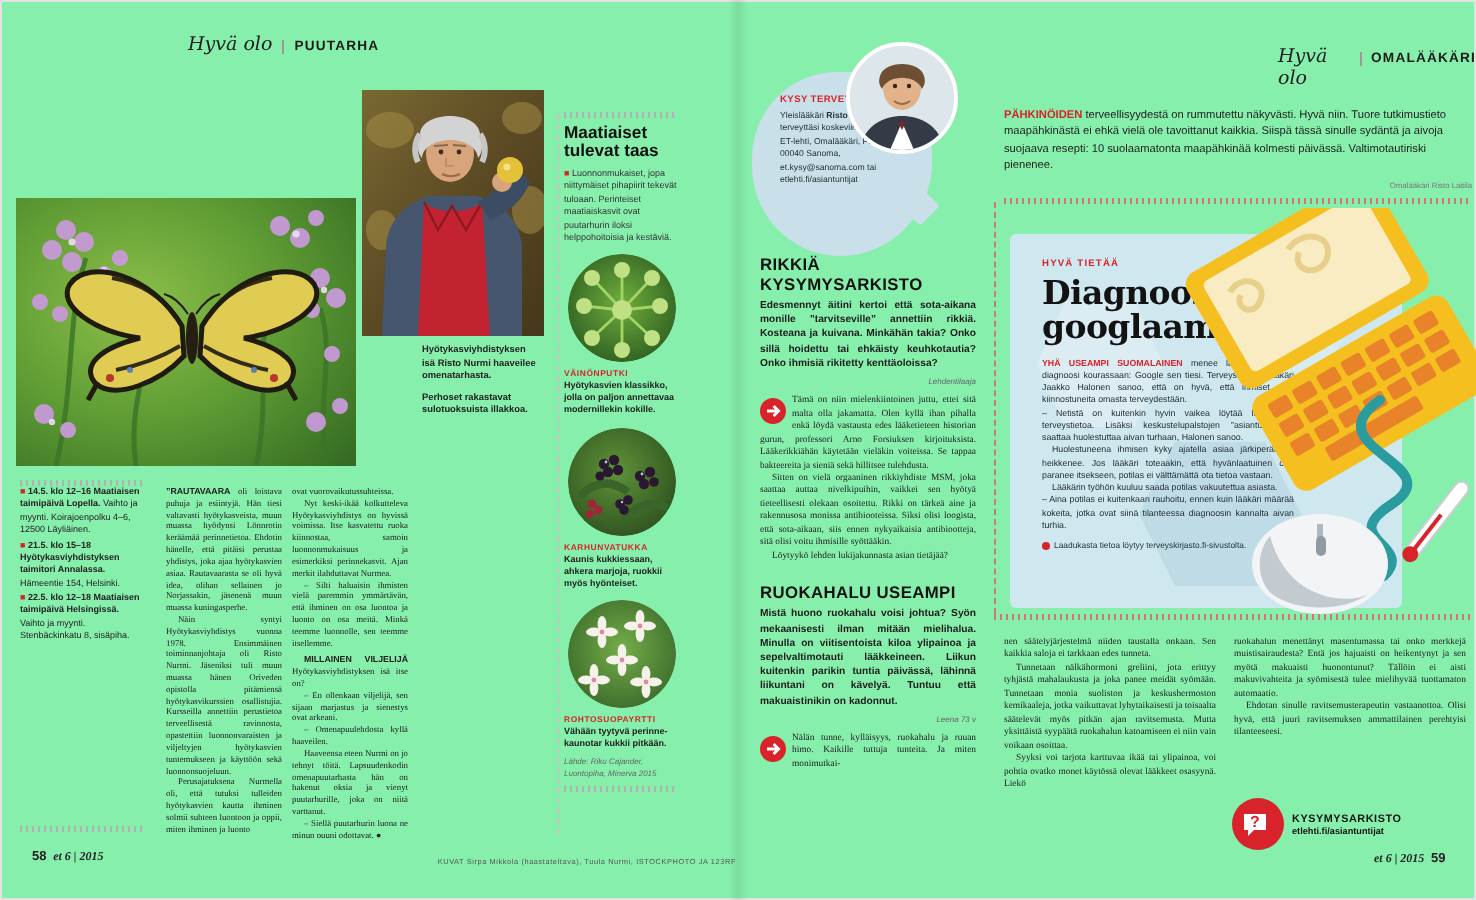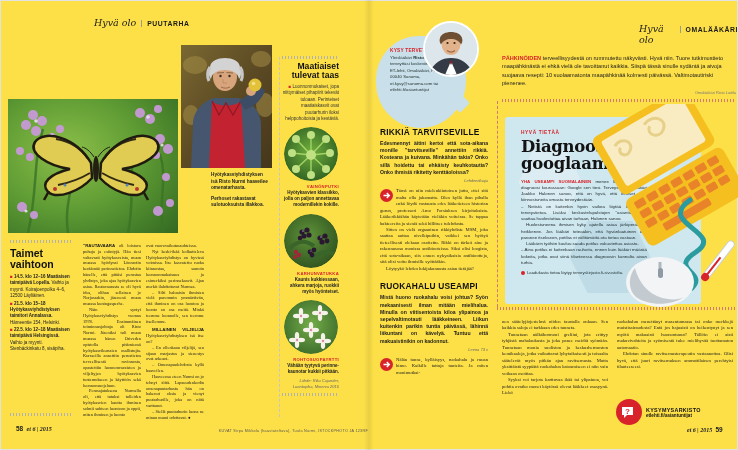--- a/index.html
+++ b/index.html
@@ -1,17 +1,17 @@
 <!DOCTYPE html>
 <html><head>
 <meta charset="utf-8">
 <style>
   html,body{margin:0;padding:0;}
   body{width:738px;height:450px;background:#ededed;font-family:"Liberation Sans",sans-serif;}
-  .spread{position:relative;width:738px;height:450px;background:#fde047;overflow:hidden;box-shadow:inset 0 0 0 1px #e2e2e2;}
+  .spread{position:relative;width:738px;height:450px;background:#86efac;overflow:hidden;box-shadow:inset 0 0 0 1px #e2e2e2;}
   .abs{position:absolute;}
   .gutter{left:364px;top:0;width:10px;height:450px;background:linear-gradient(90deg,rgba(0,0,0,0),rgba(0,0,0,.08) 50%,rgba(0,0,0,0));}
 
   
   .pghead{display:flex;align-items:baseline;}
   .brand{font-family:"DejaVu Serif","Liberation Serif",serif;font-style:italic;font-size:9.5px;color:#1d1d1d;}
   .section{font-size:6.8px;font-weight:bold;letter-spacing:.6px;color:#1a1a1a;border-left:1px solid #9a9a9a;padding-left:5px;margin-left:5px;}
 
   
   .ticks{height:3px;background-image:repeating-linear-gradient(90deg,#b2b2b2 0 1px,transparent 1px 3px);}
@@ -25,21 +25,21 @@
   .bodytxt p.ni{text-indent:0;}
   .leadword{font-family:"Liberation Sans",sans-serif;font-weight:bold;}
 
   
   .evtitle{font-size:10.5px;font-weight:bold;line-height:1.05;color:#111;margin:5px 0 4px;}
   .ev{font-size:4.5px;line-height:1.42;color:#222;margin:0 0 1px;}
   .sq{color:#d8232a;font-size:4.5px;}
   .photocap{font-size:4.7px;font-weight:bold;line-height:1.4;color:#222;margin:0 0 4px;}
 
   
-  .rail{width:57px;text-align:right;}
+  .rail{width:57px;text-align:left;}
   .railtitle{font-size:8.6px;font-weight:bold;line-height:1.08;color:#111;margin:3px 0 3px;}
   .railtext{font-size:4.5px;line-height:1.45;color:#333;margin:0 0 4px;}
   .plantname{font-size:4.2px;font-weight:bold;color:#d8232a;letter-spacing:.3px;margin:3px 0 1px;}
   .plantcap{font-size:4.5px;font-weight:bold;line-height:1.35;color:#222;margin:0 0 3px;}
   .railsource{font-size:4px;font-style:italic;color:#666;line-height:1.35;margin:2px 0 4px;}
   .circ{border-radius:50%;overflow:hidden;display:block;margin:2px auto;}
 
   
   .credits{font-size:3.7px;letter-spacing:.3px;color:#555;text-align:right;}
   .folio{font-size:6px;color:#222;}
@@ -197,21 +197,20 @@
 
     <div class="abs" style="left:211px;top:172px;width:58px;">
       <p class="photocap">Hyötykasvi­yhdistyksen isä Risto Nurmi haaveilee omenatarhasta.</p>
       <p class="photocap">Perhoset rakastavat sulotuoksuista illakkoa.</p>
     </div>
 
     <div class="abs vdash" style="left:279px;top:57px;height:360px;"></div>
 
     <div class="abs" style="left:10px;top:240px;width:63px;">
       <div class="ticks"></div>
-      <div class="evtitle">Taimet vaihtoon</div>
       <p class="ev"><span class="sq">■ </span><b>14.5. klo 12–16 Maatiaisen taimipäivä Lopella.</b><span> Vaihto ja myynti. Koirajoenpolku 4–6, 12500 Läyliäinen.</span></p>
       <p class="ev"><span class="sq">■ </span><b>21.5. klo 15–18 Hyötykasviyhdistyksen taimitori Annalassa.</b><span> Hämeentie 154, Helsinki.</span></p>
       <p class="ev"><span class="sq">■ </span><b>22.5. klo 12–18 Maatiaisen taimipäivä Helsingissä.</b><span> Vaihto ja myynti. Stenbäckinkatu 8, sisäpiha.</span></p>
     </div>
     <div class="abs ticks" style="left:10px;top:413px;width:63px;"></div>
 
     <div class="abs bodytxt" style="left:83px;top:243px;width:58px;height:176px;">
       <p class="ni"><span class="leadword">”RAUTAVAARA</span><span> oli loistava puhuja ja esiintyjä. Hän tiesi valtavasti hyötykasveista, muun muassa hyödynsi Lönnrotin keräämää perinnetietoa. Ehdotin hänelle, että pitäisi perustaa yhdistys, joka ajaa hyötykasvien asiaa. Rautavaarasta se oli hyvä idea, olihan sellainen jo Norjassakin, jäsenenä muun muassa kuningasperhe.</span></p>
       <p>Näin syntyi Hyötykasviyhdistys vuonna 1978. Ensimmäinen toiminnanjohtaja oli Risto Nurmi. Jäseniksi tuli muun muassa hänen Oriveden opistolla pitämiensä hyötykasvikurssien osallistujia. Kursseilla annettiin perustietoa terveellisestä ravinnosta, opastettiin luonnonvaraisten ja viljeltyjen hyötykasvien tuntemukseen ja käyttöön sekä luonnonsuojeluun.</p>
       <p>Perusajatuksena Nurmella oli, että tutuksi tulleiden hyötykasvien kautta ihminen solmii suhteen luontoon ja oppii, miten ihminen ja luonto</p>
@@ -394,21 +393,21 @@
     <div class="abs intro" style="left:133px;top:54px;width:234px;">
       <span class="lead">PÄHKINÖIDEN</span><span> terveellisyydestä on rummutettu näkyvästi. Hyvä niin. Tuore tutkimustieto maapähkinästä ei ehkä vielä ole tavoittanut kaikkia. Siispä tässä sinulle sydäntä ja aivoja suojaava resepti: 10 suolaamatonta maapähkinää kolmesti päivässä. Valtimotautiriski pienenee.</span>
       <div class="sig">Omalääkäri Risto Laitila</div>
     </div>
 
     <div class="abs rticks" style="left:133px;top:99px;width:234px;"></div>
     <div class="abs rvdash" style="left:128px;top:101px;height:206px;"></div>
     <div class="abs rticks" style="left:128px;top:307px;width:239px;"></div>
 
     <div class="abs" style="left:11px;top:127px;width:108px;height:305px;overflow:hidden;">
-      <div class="qtitle">RIKKIÄ TARVITSEVILLE</div>
+      <div class="qtitle">RIKKIÄ KYSYMYSARKISTO</div>
       <p class="question">Edesmennyt äitini kertoi että sota-aikana monille ”tarvitseville” annettiin rikkiä. Kosteana ja kuivana. Minkähän takia? Onko sillä hoidettu tai ehkäisty keuhkotautia? Onko ihmisiä rikitetty kenttäoloissa?</p>
       <div class="asker">Lehdentilaaja</div>
       <div class="answer">
         <p class="ni">
           <svg class="arrowcirc" viewBox="0 0 13 13">
               <circle cx="6.5" cy="6.5" r="6.5" fill="#d8232a"></circle>
               <path d="M3.5,6.5 L9,6.5 M6.8,4 L9.3,6.5 L6.8,9" stroke="#fff" stroke-width="1.4" fill="none"></path>
             </svg>
           <span>Tämä on niin mielenkiintoinen juttu, ettei sitä malta olla jakamatta. Olen kyllä ihan pihalla enkä löydä vastausta edes lääketieteen historian gurun, professori Arno Forsiuksen kirjoituksista. Lääkerikkiähän käytetään vieläkin voiteissa. Se tappaa bakteereita ja sieniä sekä hillitsee tulehdusta.</span>
         </p>

